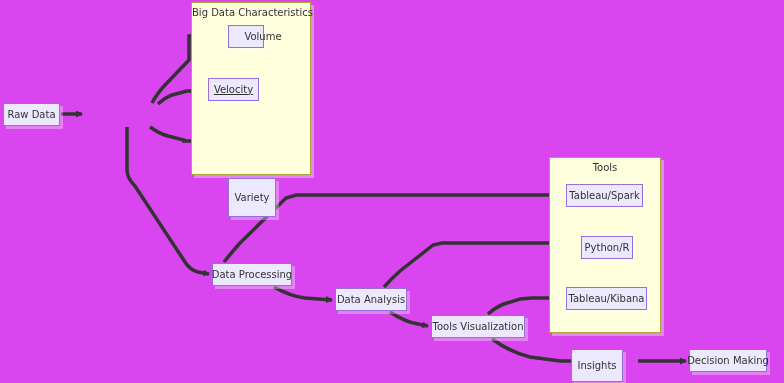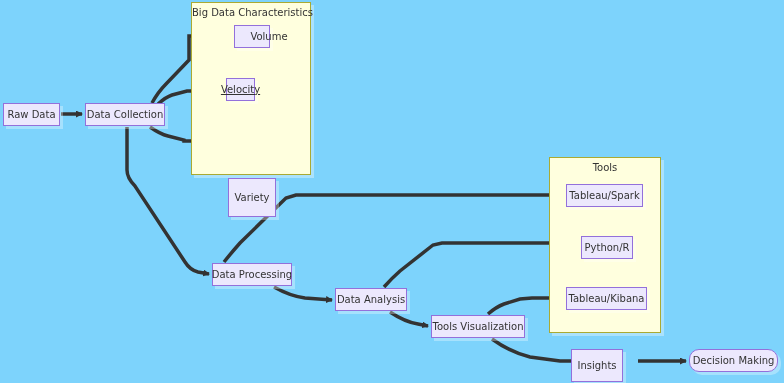--- a/index.html
+++ b/index.html
@@ -10,21 +10,21 @@
   body {
     width: 784px;
     height: 383px;
     overflow: hidden;
     font-family: "DejaVu Sans", sans-serif;
   }
   #canvas {
     position: relative;
     width: 784px;
     height: 383px;
-    background: #7dd3fc;
+    background: #d946ef;
   }
   #edge-layer {
     position: absolute;
     left: 0;
     top: 0;
     width: 784px;
     height: 383px;
   }
   .cluster {
     position: absolute;
@@ -107,27 +107,24 @@
   <div class="cluster" style="left: 191px; top: 2px; width: 120px; height: 173px;">
     <div class="cluster-title">Big Data Characteristics</div>
   </div>
   <div class="cluster" style="left: 549px; top: 157px; width: 112px; height: 176px;">
     <div class="cluster-title">Tools</div>
   </div>
 
   <div class="node" style="left: 3px; top: 103px; width: 57px; height: 23px;">
     <span class="node-label">Raw Data</span>
   </div>
-  <div class="node" style="left: 85px; top: 103px; width: 80px; height: 23px;">
-    <span class="node-label">Data Collection</span>
-  </div>
-  <div class="node" style="left: 234px; top: 25px; width: 32px; height: 23px; padding-left: 34px;">
+  <div class="node" style="left: 228px; top: 25px; width: 32px; height: 23px; padding-left: 34px;">
     <span class="node-label">Volume</span>
   </div>
-  <div class="node" style="left: 226px; top: 78px; width: 29px; height: 23px; text-decoration: underline;">
+  <div class="node" style="left: 208px; top: 78px; width: 51px; height: 23px; text-decoration: underline;">
     <span class="node-label">Velocity</span>
   </div>
   <div class="node" style="left: 228px; top: 130px; width: 48px; height: 39px; margin-top: 48px;">
     <span class="node-label">Variety</span>
   </div>
   <div class="node" style="left: 566px; top: 184px; width: 77px; height: 23px;">
     <span class="node-label">Tableau/Spark</span>
   </div>
   <div class="node" style="left: 581px; top: 236px; width: 52px; height: 23px;">
     <span class="node-label">Python/R</span>
@@ -140,17 +137,17 @@
   </div>
   <div class="node" style="left: 335px; top: 288px; width: 72px; height: 23px; justify-content: center;">
     <span class="node-label">Data Analysis</span>
   </div>
   <div class="node" style="left: 431px; top: 315px; width: 94px; height: 23px;">
     <span class="node-label">Tools Visualization</span>
   </div>
   <div class="node" style="left: 571px; top: 349px; width: 52px; height: 33px;">
     <span class="node-label">Insights</span>
   </div>
-  <div class="node" style="left: 689px; top: 349px; width: 89px; height: 23px; border-radius: 10px;">
+  <div class="node" style="left: 689px; top: 349px; width: 78px; height: 23px;">
     <span class="node-label">Decision Making</span>
   </div>
 
 </div>
 
 </body></html>

